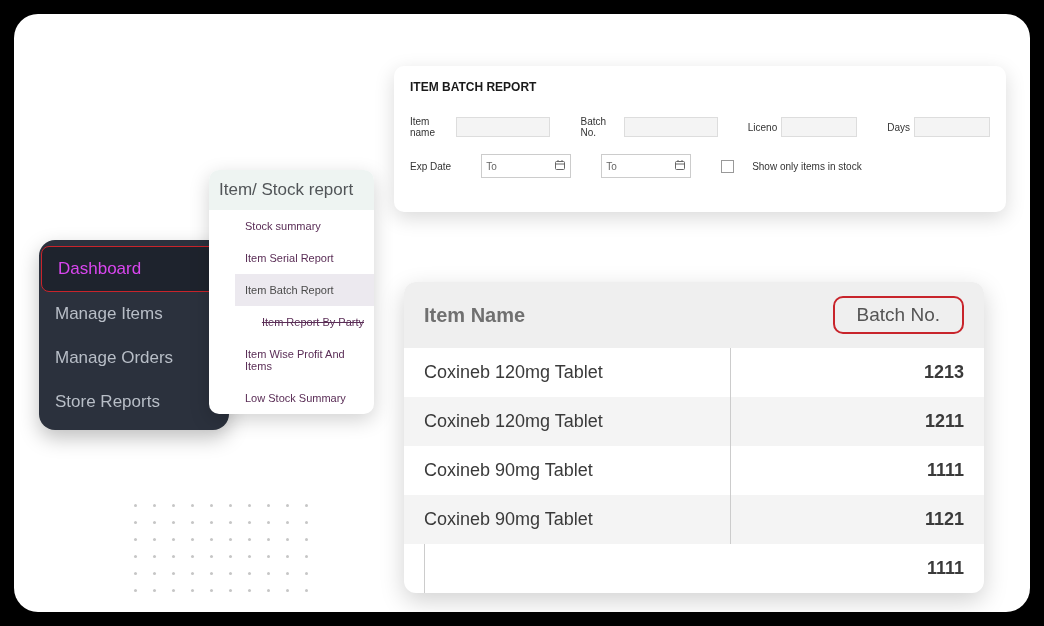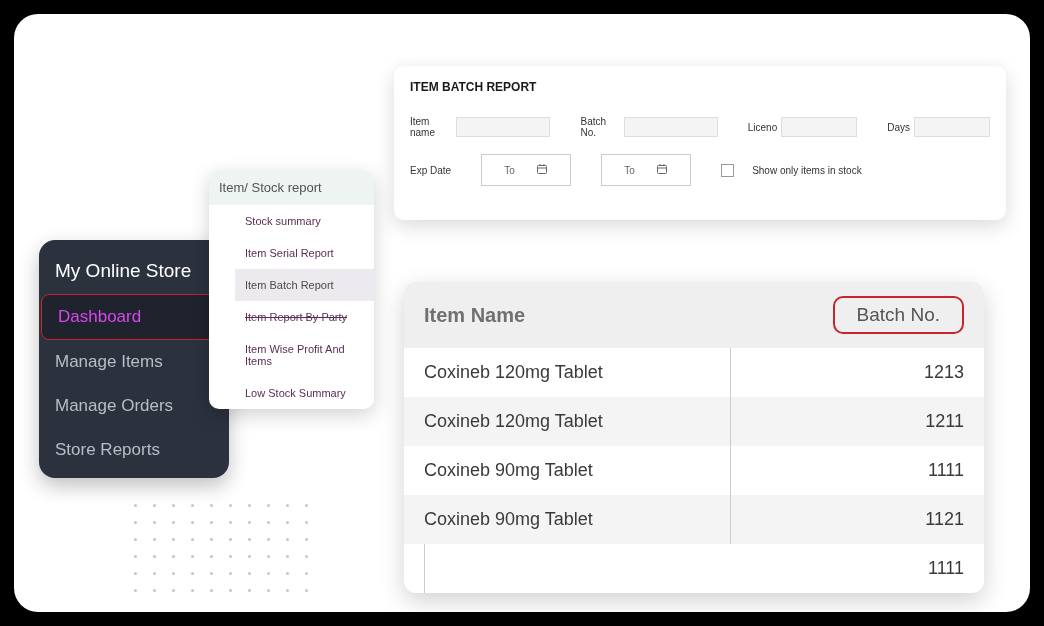--- a/index.html
+++ b/index.html
@@ -62,36 +62,37 @@
       width: 165px;
       background: #fff;
       border-radius: 10px;
       box-shadow: 0 6px 20px rgba(0,0,0,.18);
       overflow: hidden;
       z-index: 3;
     }
     .submenu-header {
       background: #eef4f2;
       color: #515558;
-      font-size: 13px;
+      font-size: 17px;
       padding: 10px 10px;
     }
     .submenu-item {
       color: #5a2d56;
       font-size: 11px;
       padding: 10px 10px;
       cursor: pointer;
       margin-left: 26px;
     }
     .submenu-item.active {
       background: #ece9ef;
       color: #4a4a4a;
     }
     .submenu-item.struck {
       text-decoration: line-through;
+      text-align: right;
     }
     
     .dots-grid {
       position: absolute;
       left: 120px;
       top: 490px;
       width: 180px;
       height: 100px;
       z-index: 1;
     }
@@ -148,23 +149,23 @@
       padding: 0 4px;
     }
     .filter-input.small {
       width: 76px;
     }
     .date-input-wrap {
       position: relative;
       display: inline-flex;
       align-items: center;
       border: 1px solid #ccc;
-      height: 32px;
+      height: 24px;
       width: 90px;
-      padding: 0 22px;
+      padding: 0 4px;
       font-size: 10px;
       color: #666;
     }
     .calendar-icon {
       margin-left: auto;
     }
     .checkbox-wrap {
       display: flex;
       align-items: center;
       gap: 18px;
@@ -229,29 +230,29 @@
     }
     .divider {
       width: 1px;
       background: #ccc;
       align-self: stretch;
       margin: -14px 0;
     }
     .cell-batch {
       margin-left: auto;
       text-align: right;
+      font-weight: bold;
     }
   </style>
 </head>
 <body>
 
 <div class="canvas">
 
   <div class="sidebar">
-    <div class="sidebar-title">My Online Store</div>
     <div class="sidebar-item active">Dashboard</div>
     <div class="sidebar-item">Manage Items</div>
     <div class="sidebar-item">Manage Orders</div>
     <div class="sidebar-item">Store Reports</div>
   </div>
 
   <div class="submenu">
     <div class="submenu-header">Item/ Stock report</div>
     <div class="submenu-item">Stock summary</div>
     <div class="submenu-item">Item Serial Report</div>

